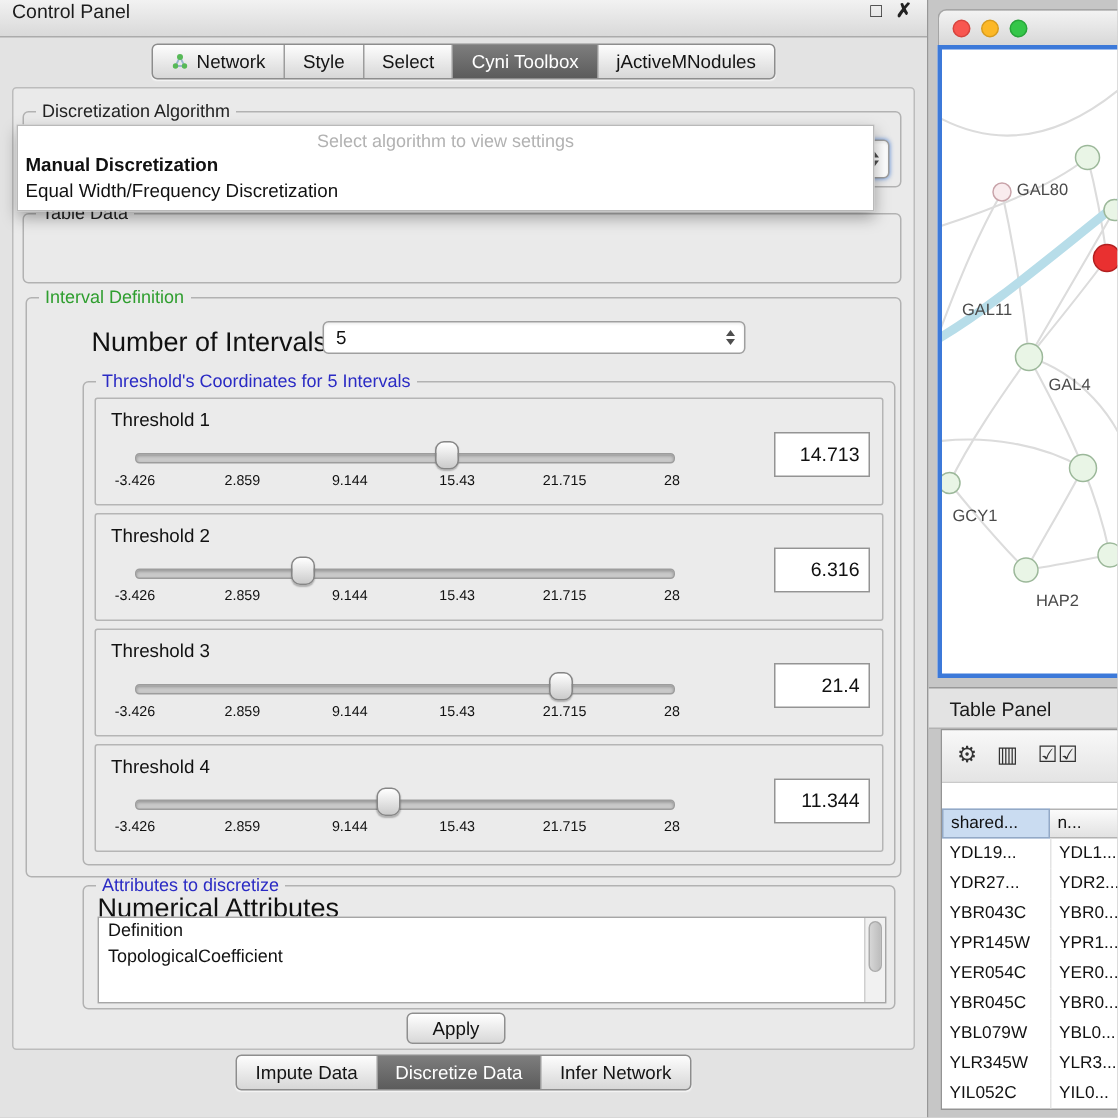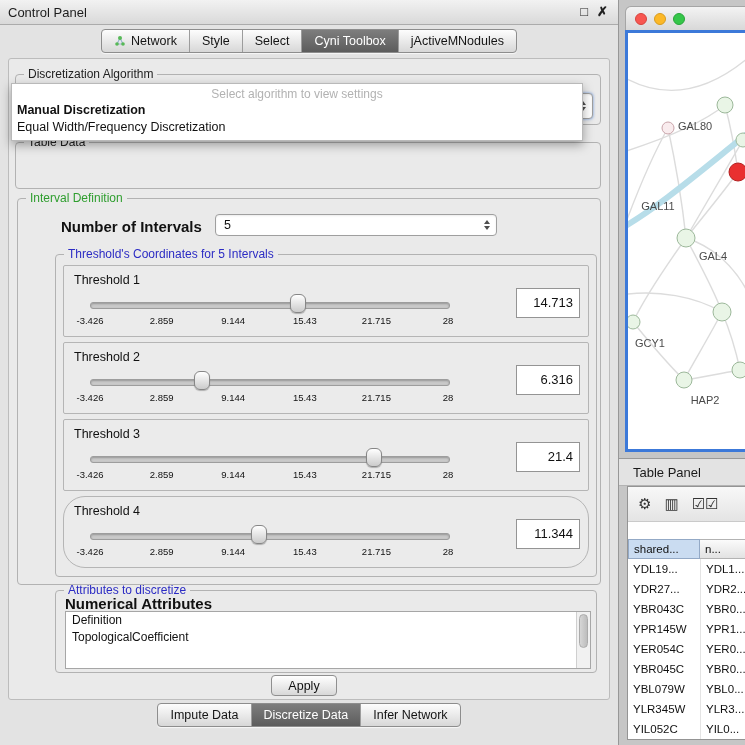--- a/index.html
+++ b/index.html
@@ -5,21 +5,21 @@
   html,body{margin:0;padding:0;}
   body{
     width:745px;height:745px;position:relative;overflow:hidden;
     background:#bdbdbd;font-family:"Liberation Sans",sans-serif;color:#111;
     -webkit-font-smoothing:antialiased;
   }
   
   .cp{position:absolute;left:0;top:0;width:618px;height:745px;background:#e3e3e3;border-right:1px solid #979797;}
   .titlebar{position:absolute;left:0;top:0;width:100%;height:24px;
     background:linear-gradient(#f2f2f2,#d9d9d9);border-bottom:1px solid #ababab;
-    display:flex;align-items:center;}
+    display:flex;align-items:flex-start;}
   .titlebar .ttl{margin-left:8px;font-size:13px;color:#1c1c1c;}
   .winbtns{margin-left:auto;margin-right:10px;display:flex;gap:9px;font-size:13px;color:#222;font-weight:bold;}
   .winbtns span{cursor:default;line-height:14px;}
   .tabrow{position:absolute;left:0;width:100%;display:flex;justify-content:center;}
   .tabrow.top{top:29px;}
   .tabrow.bottom{top:703px;}
   .segctl{display:inline-flex;border:1px solid #8d8d8d;border-radius:4px;overflow:hidden;
     background:linear-gradient(#fdfdfd,#d7d7d7);height:22px;box-shadow:0 1px 1px rgba(255,255,255,.7);}
   .seg{display:flex;align-items:center;gap:5px;padding:0 12px;font-size:12.5px;color:#141414;
     border-left:1px solid #9c9c9c;white-space:nowrap;}
@@ -46,21 +46,21 @@
   .fs-algo{left:6px;top:8px;width:584px;height:56px;}
   .fs-tdata{left:6px;top:76px;width:584px;height:52px;}
   .fs-interval{left:8px;top:132px;width:582px;height:392px;}
   .fs-thr{left:46px;top:188px;width:540px;height:328px;}
   .fs-attrs{left:46px;top:524px;width:540px;height:88px;}
   .popup{position:absolute;left:2px;top:24px;width:570px;height:56px;background:#fff;
     border:1px solid #b9b9b9;box-shadow:0 4px 10px rgba(0,0,0,.35);z-index:60;}
   .popup .ph{height:16px;line-height:16px;margin-top:2px;text-align:center;color:#b2b2b2;font-size:12px;}
   .opt{height:17px;line-height:17px;padding-left:5px;font-size:12.5px;color:#111;}
   .optbold{font-weight:bold;}
-  .blab{position:absolute;font-weight:bold;font-size:15px;color:#111;text-align:center;}
+  .blab{position:absolute;font-weight:normal;font-size:18px;color:#111;text-align:center;}
   .lab-nint{left:52px;top:159px;}
   .lab-numattr{left:56px;top:536px;}
   .thbox{position:absolute;left:54px;width:524px;height:70px;border:1px solid #b5b5b5;border-radius:2px;background:#ebebeb;}
   .thlab{position:absolute;left:10px;top:7px;font-weight:normal;font-size:12.5px;}
   .track{position:absolute;left:26px;top:36px;width:358px;height:5px;background:#c9c9c9;
     border:1px solid #9d9d9d;border-radius:3px;box-shadow:inset 0 1px 2px rgba(0,0,0,.25);}
   .thumb{position:absolute;top:28px;width:14px;height:17px;background:linear-gradient(#ffffff,#cbcbcb);
     border:1px solid #868686;border-radius:6px;box-shadow:0 1px 1px rgba(0,0,0,.25);}
   .ticks{position:absolute;left:26px;top:49px;width:358px;height:12px;}
   .tick{position:absolute;transform:translateX(-50%);font-size:9.5px;color:#111;white-space:nowrap;}
@@ -225,21 +225,21 @@
           <div class="ticks">
             <span class="tick" style="left: 0%;">-3.426</span>
             <span class="tick" style="left: 20%;">2.859</span>
             <span class="tick" style="left: 40%;">9.144</span>
             <span class="tick" style="left: 60%;">15.43</span>
             <span class="tick" style="left: 80%;">21.715</span>
             <span class="tick" style="left: 100%;">28</span>
           </div>
           <div class="valbox">21.4</div>
         </div>
-        <div class="thbox" style="top: 437px; border-radius: 22px;">
+        <div class="thbox" style="top: 437px;">
           <div class="thlab">Threshold 4</div>
           <div class="track"></div>
           <div class="thumb" style="left: 187.257px;"></div>
           <div class="ticks">
             <span class="tick" style="left: 0%;">-3.426</span>
             <span class="tick" style="left: 20%;">2.859</span>
             <span class="tick" style="left: 40%;">9.144</span>
             <span class="tick" style="left: 60%;">15.43</span>
             <span class="tick" style="left: 80%;">21.715</span>
             <span class="tick" style="left: 100%;">28</span>

